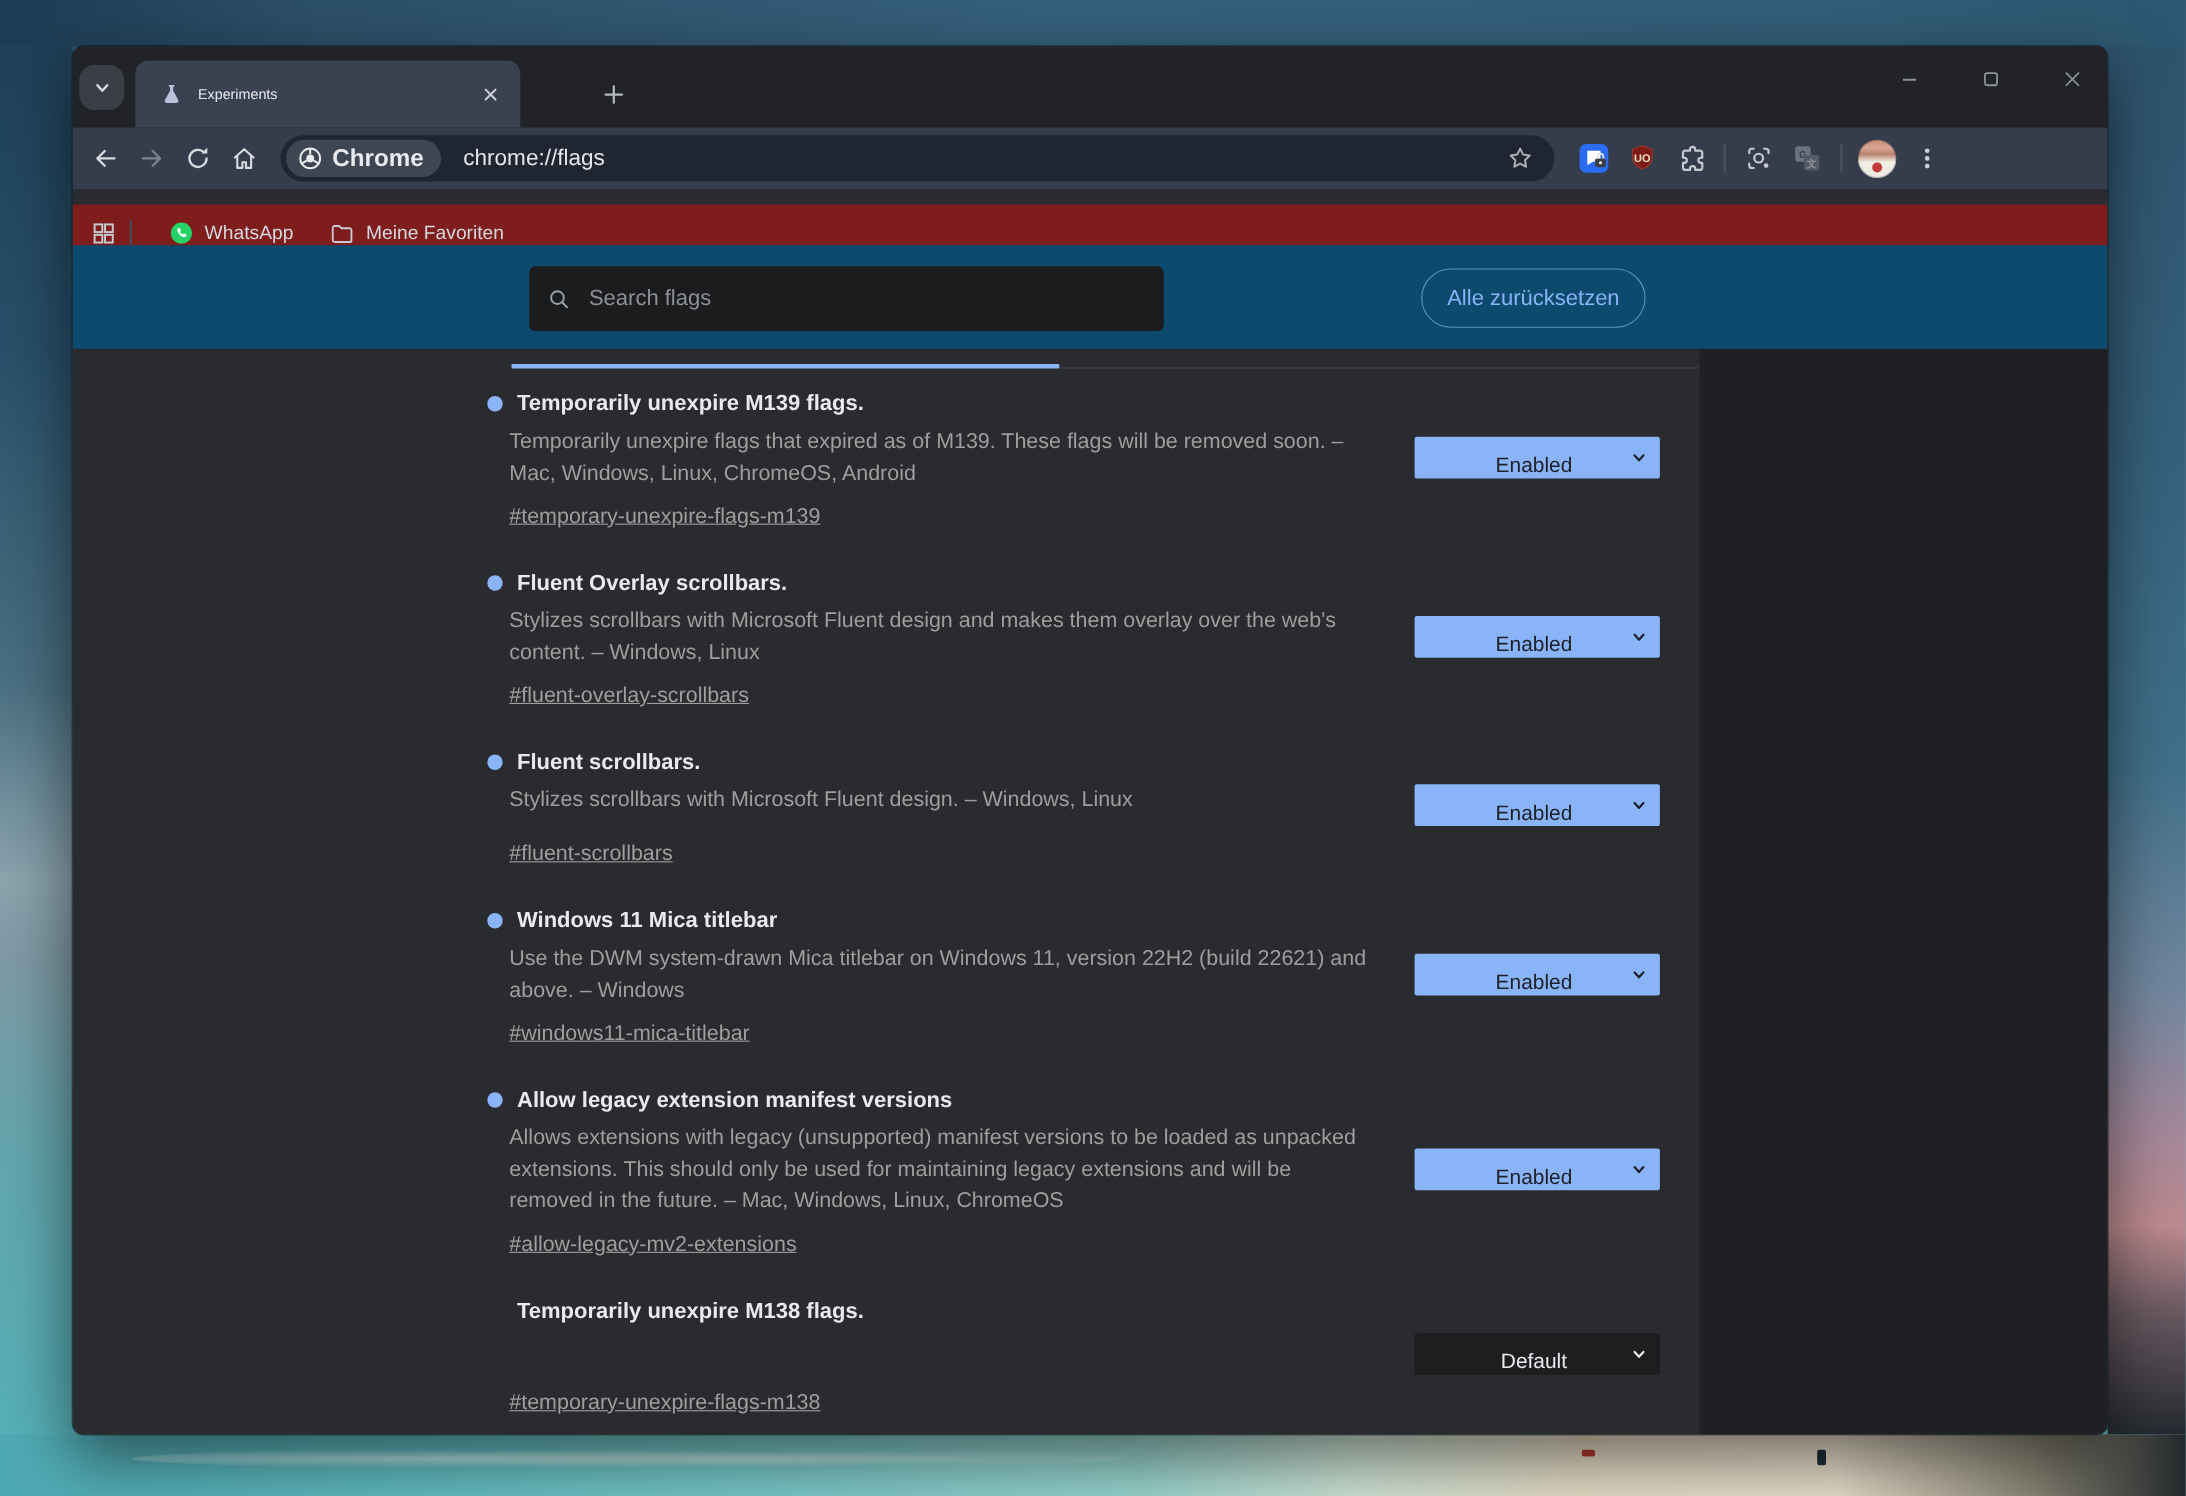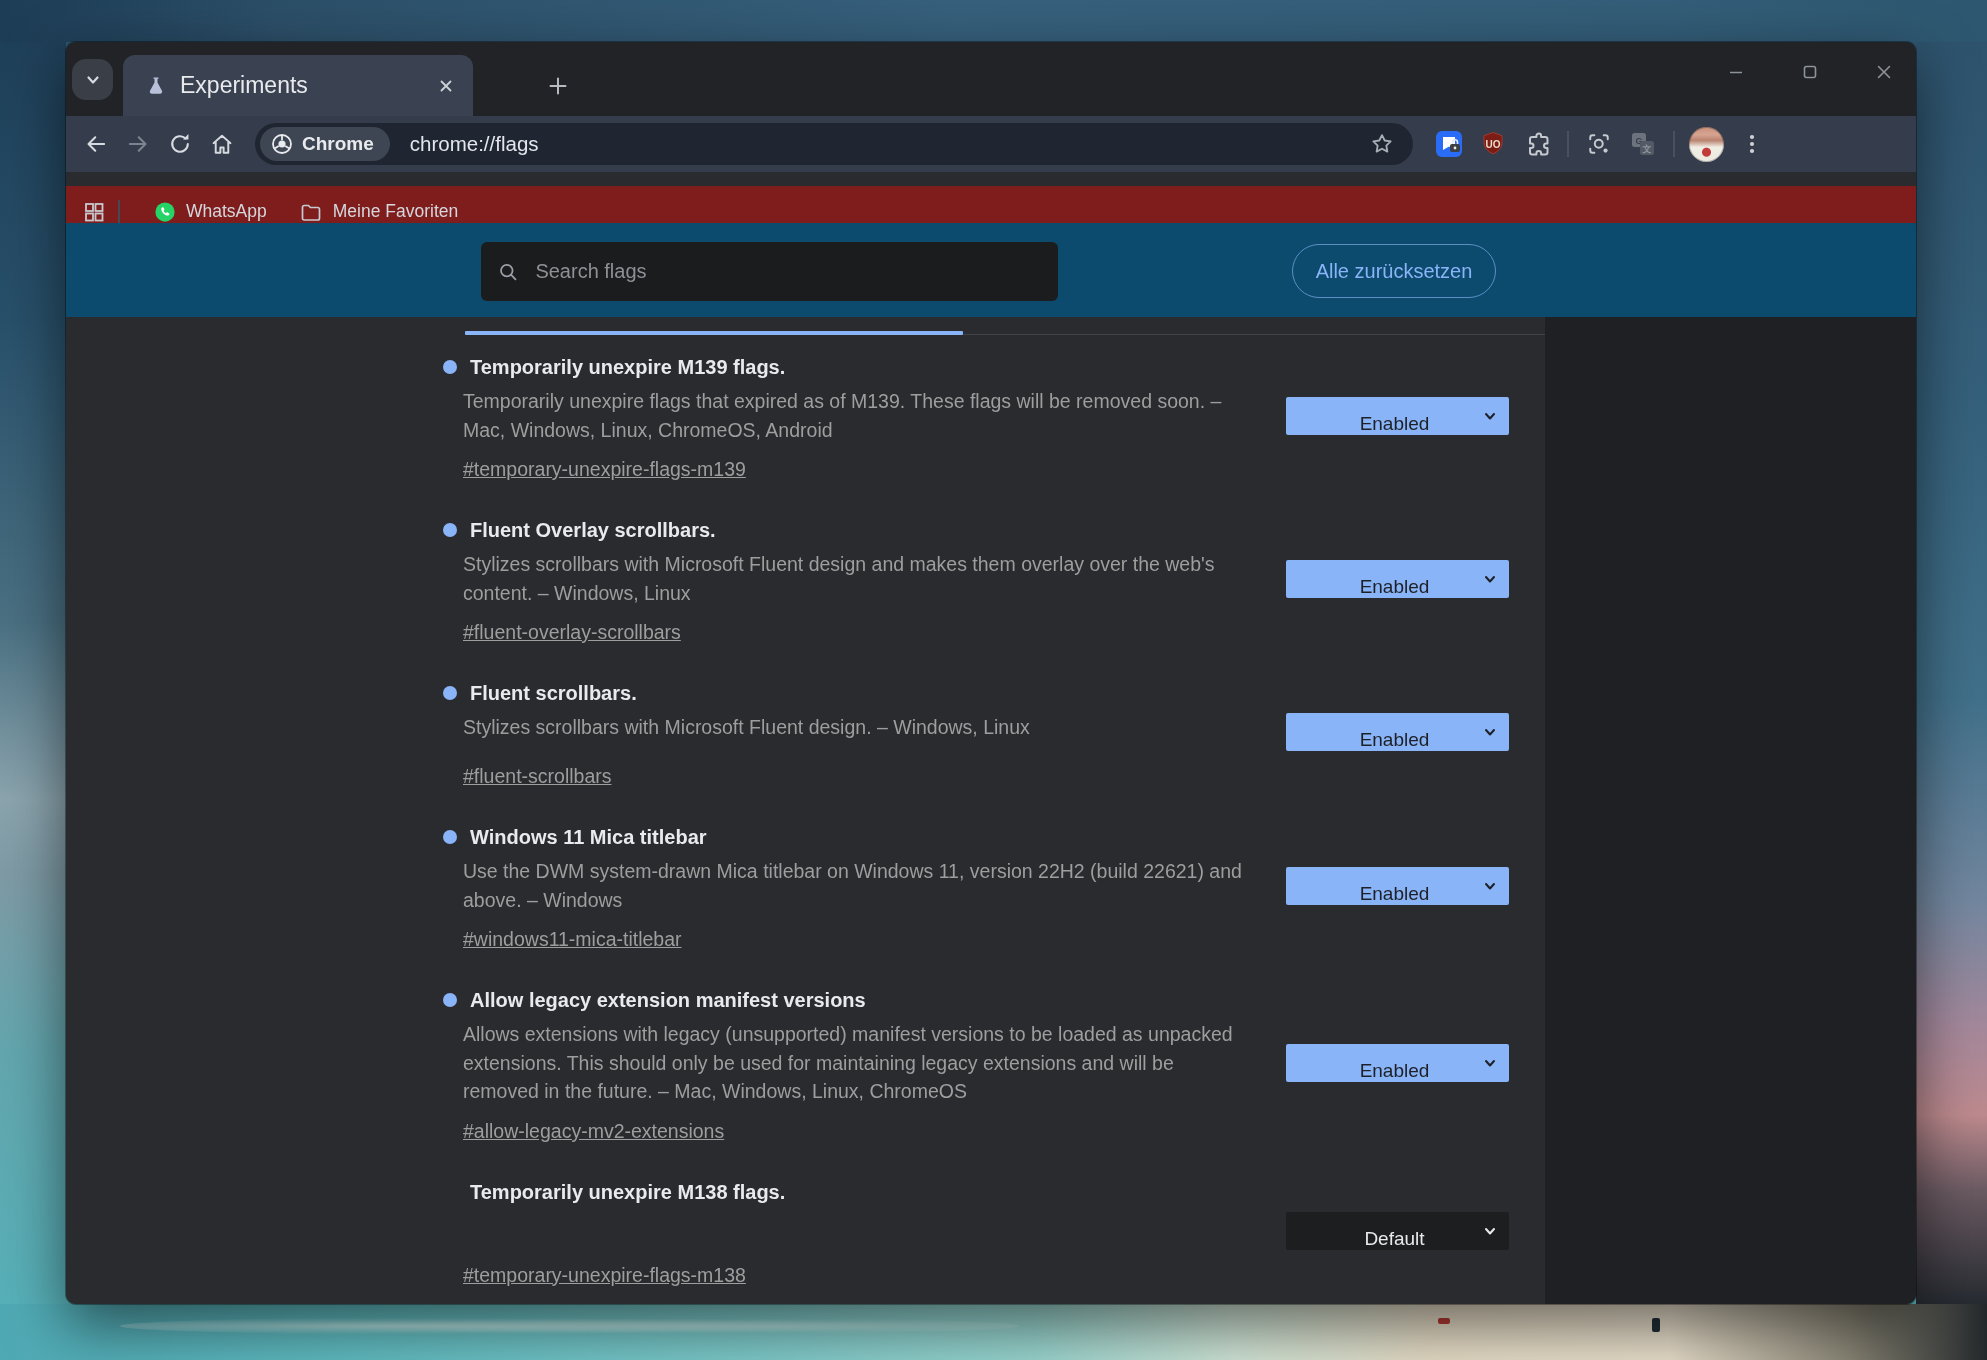--- a/index.html
+++ b/index.html
@@ -32,41 +32,41 @@
     overflow:hidden;box-shadow:0 22px 60px rgba(0,0,0,.55),0 0 0 1px rgba(0,0,0,.35);
     background:#2a2b2f;}
 
   
   .tabstrip{position:absolute;left:0;top:0;width:100%;height:74px;background:#212327;}
   .tab-search-btn{position:absolute;left:6px;top:17px;width:41px;height:41px;border-radius:14px;
     background:#3a3e46;display:flex;align-items:center;justify-content:center;}
   .tab{position:absolute;left:57px;top:13px;width:350px;height:61px;background:#3a4251;
     border-radius:12px 12px 0 0;display:flex;align-items:center;padding:0 14px 0 22px;}
   .tab-favicon{width:22px;height:22px;flex:0 0 auto;}
-  .tab-title{color:#e8eaed;font-size:23px;margin-left:13px;flex:1 1 auto;
+  .tab-title{color:#e8eaed;font-size:13px;margin-left:13px;flex:1 1 auto;
     white-space:nowrap;overflow:hidden;}
   .tab-close{width:26px;height:26px;border-radius:50%;display:flex;align-items:center;
     justify-content:center;flex:0 0 auto;}
   .newtab-btn{position:absolute;left:476px;top:28px;width:32px;height:32px;border-radius:8px;
     display:flex;align-items:center;justify-content:center;}
   .win-controls{position:absolute;right:10px;top:8px;display:flex;gap:30px;align-items:center;height:44px;}
   .win-btn{width:44px;height:38px;display:flex;align-items:center;justify-content:center;color:#8d939b;}
 
   
   .toolbar{position:absolute;left:0;top:74px;width:100%;height:56px;background:#353d4c;
     display:flex;align-items:center;}
   .nav-btn{width:42px;height:42px;display:flex;align-items:center;justify-content:center;
     border-radius:50%;flex:0 0 auto;}
   .nav-btn.back{margin-left:9px;}
   .nav-btn.fwd svg{opacity:.45;}
   .omnibox{margin-left:12px;width:1158px;height:42px;background:#1f2531;border-radius:21px;
     display:flex;align-items:center;padding:0 14px 0 5px;flex:0 0 auto;}
   .chrome-badge{height:34px;background:#3e4654;border-radius:17px;display:flex;align-items:center;
     padding:0 16px 0 10px;flex:0 0 auto;}
-  .chrome-badge .lbl{color:#e8eaed;font-size:19px;font-weight:bold;margin-left:8px;}
+  .chrome-badge .lbl{color:#e8eaed;font-size:22px;font-weight:bold;margin-left:8px;}
   .url{color:#e3e6ec;font-size:20.5px;margin-left:20px;flex:1 1 auto;white-space:nowrap;}
   .star-btn{width:34px;height:34px;display:flex;align-items:center;justify-content:center;flex:0 0 auto;}
   .tb-ico{width:44px;height:44px;display:flex;align-items:center;justify-content:center;flex:0 0 auto;}
   .tb-sep{width:2px;height:26px;background:#4a505c;margin:0 8px;flex:0 0 auto;}
   .avatar{width:35px;height:35px;border-radius:50%;flex:0 0 auto;margin:0 6px;
     background:
       radial-gradient(circle at 50% 72%, #c23b3b 0 4px, rgba(0,0,0,0) 5px),
       linear-gradient(180deg,#c9907c 0%,#d7a491 22%,#b9836f 38%,#f1eee6 58%,#ece9e1 100%);
     box-shadow:inset 0 0 0 1px rgba(0,0,0,.25);}
 

